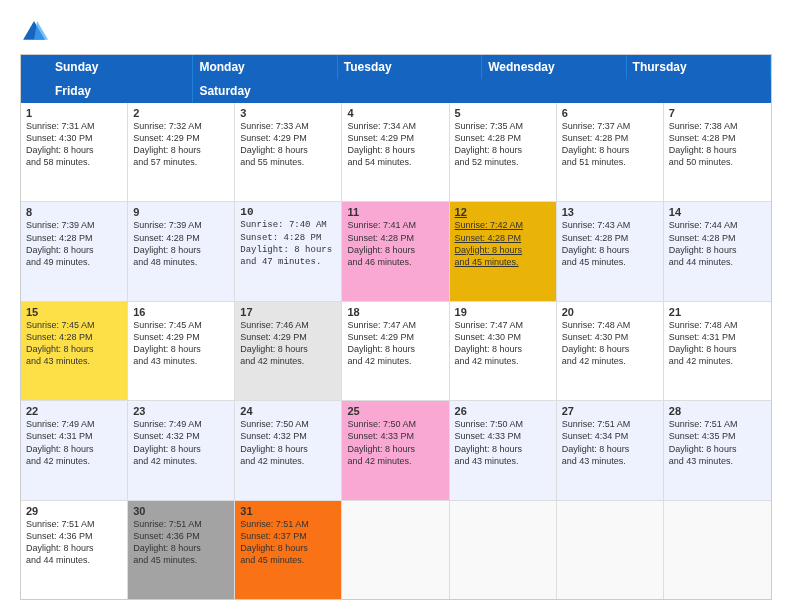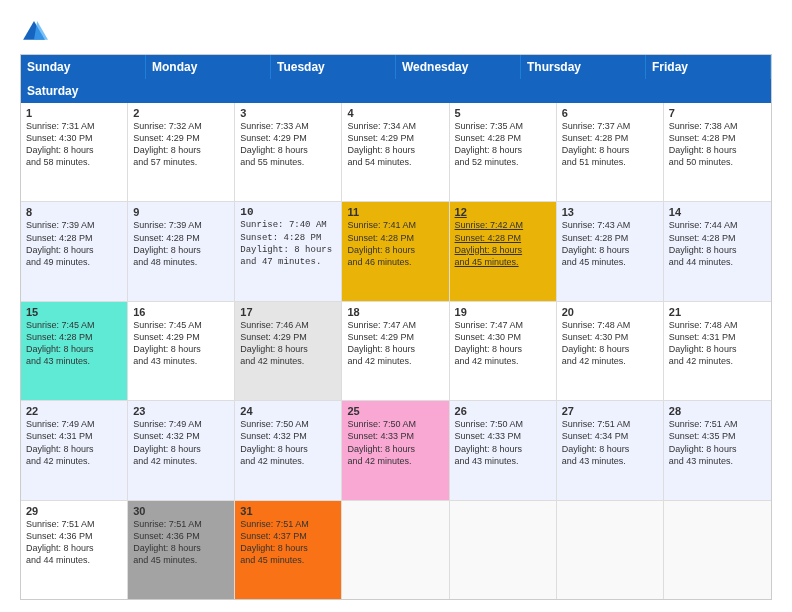--- a/index.html
+++ b/index.html
@@ -53,22 +53,23 @@
       color: #555;
     }
     .calendar {
       flex: 1;
       display: flex;
       flex-direction: column;
       border: 1px solid #ccc;
     }
     .cal-header {
       display: grid;
-      grid-template-columns: repeat(6, 1fr);
+      grid-template-columns: repeat(5, 1fr);
       background: #1565c0;
+      padding-left: 28px;
     }
     .cal-header-cell {
       color: #fff;
       font-size: 12px;
       font-weight: bold;
       padding: 5px 6px;
       text-align: left;
       border-right: 1px solid #1e7fdb;
     }
     .cal-header-cell:last-child { border-right: none; }
@@ -176,39 +177,39 @@
             <div class="cell-text">Sunrise: 7:39 AM<br>Sunset: 4:28 PM<br>Daylight: 8 hours<br>and 49 minutes.</div>
           </div>
           <div class="cal-cell" style="background: rgb(238, 242, 255);">
             <span class="day-num">9</span>
             <div class="cell-text">Sunrise: 7:39 AM<br>Sunset: 4:28 PM<br>Daylight: 8 hours<br>and 48 minutes.</div>
           </div>
           <div class="cal-cell" style="background: rgb(238, 242, 255); font-family: Liberation Mono, monospace;">
             <span class="day-num">10</span>
             <div class="cell-text">Sunrise: 7:40 AM<br>Sunset: 4:28 PM<br>Daylight: 8 hours<br>and 47 minutes.</div>
           </div>
-          <div class="cal-cell" style="background: #eab308;">
+          <div class="cal-cell" style="background: #f9a8d4;">
             <span class="day-num">11</span>
             <div class="cell-text">Sunrise: 7:41 AM<br>Sunset: 4:28 PM<br>Daylight: 8 hours<br>and 46 minutes.</div>
           </div>
           <div class="cal-cell" style="background: #eab308; text-decoration: underline;">
             <span class="day-num">12</span>
             <div class="cell-text">Sunrise: 7:42 AM<br>Sunset: 4:28 PM<br>Daylight: 8 hours<br>and 45 minutes.</div>
           </div>
           <div class="cal-cell" style="background: rgb(238, 242, 255);">
             <span class="day-num">13</span>
             <div class="cell-text">Sunrise: 7:43 AM<br>Sunset: 4:28 PM<br>Daylight: 8 hours<br>and 45 minutes.</div>
           </div>
           <div class="cal-cell" style="background: rgb(238, 242, 255);">
             <span class="day-num">14</span>
             <div class="cell-text">Sunrise: 7:44 AM<br>Sunset: 4:28 PM<br>Daylight: 8 hours<br>and 44 minutes.</div>
           </div>
         </div>
         <div class="cal-row">
-          <div class="cal-cell" style="background: #5eead4;">
+          <div class="cal-cell" style="background: #fde047;">
             <span class="day-num">15</span>
             <div class="cell-text">Sunrise: 7:45 AM<br>Sunset: 4:28 PM<br>Daylight: 8 hours<br>and 43 minutes.</div>
           </div>
           <div class="cal-cell" style="background: rgb(255, 255, 255);">
             <span class="day-num">16</span>
             <div class="cell-text">Sunrise: 7:45 AM<br>Sunset: 4:29 PM<br>Daylight: 8 hours<br>and 43 minutes.</div>
           </div>
           <div class="cal-cell" style="background: #e5e5e5;">
             <span class="day-num">17</span>
             <div class="cell-text">Sunrise: 7:46 AM<br>Sunset: 4:29 PM<br>Daylight: 8 hours<br>and 42 minutes.</div>

